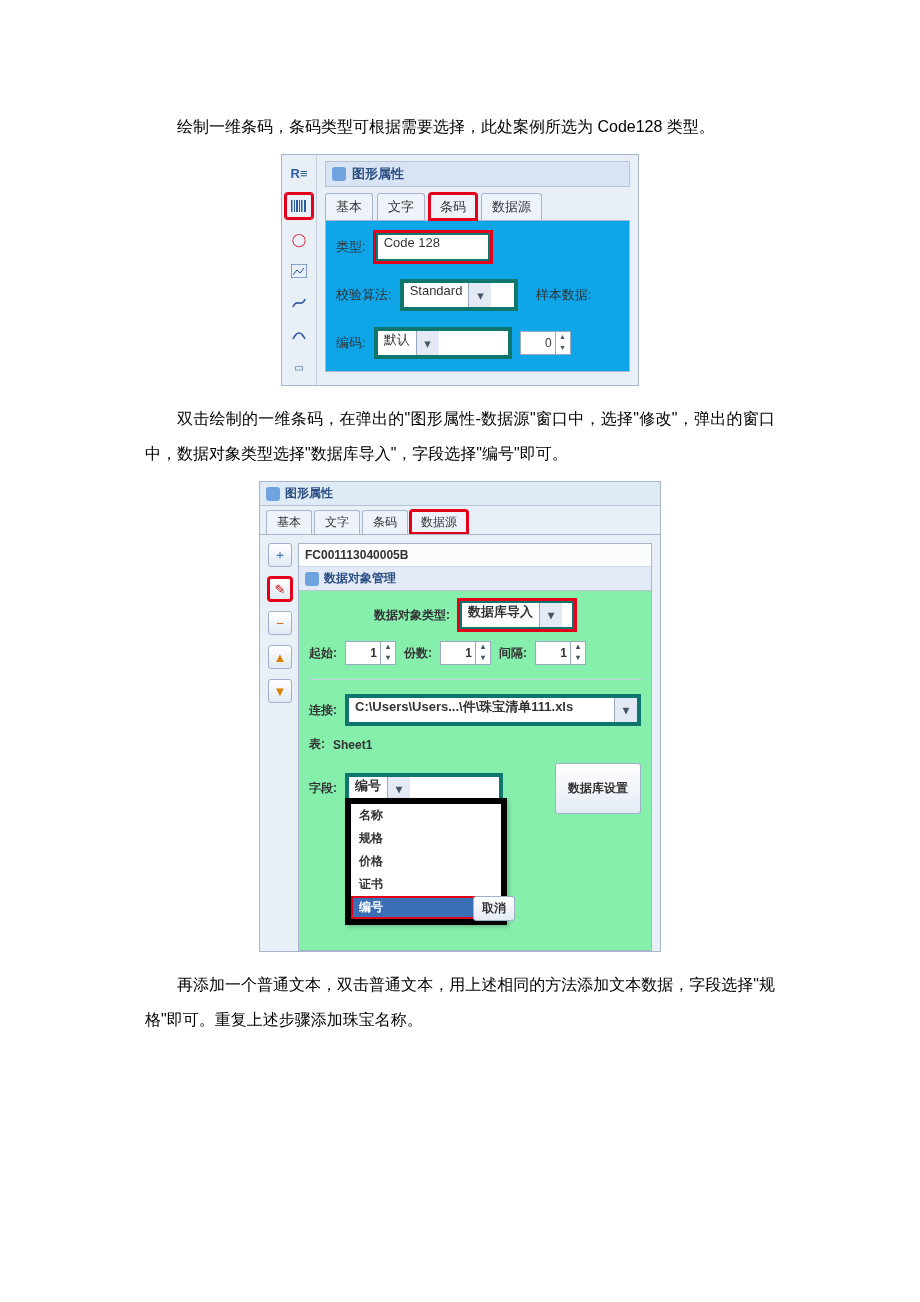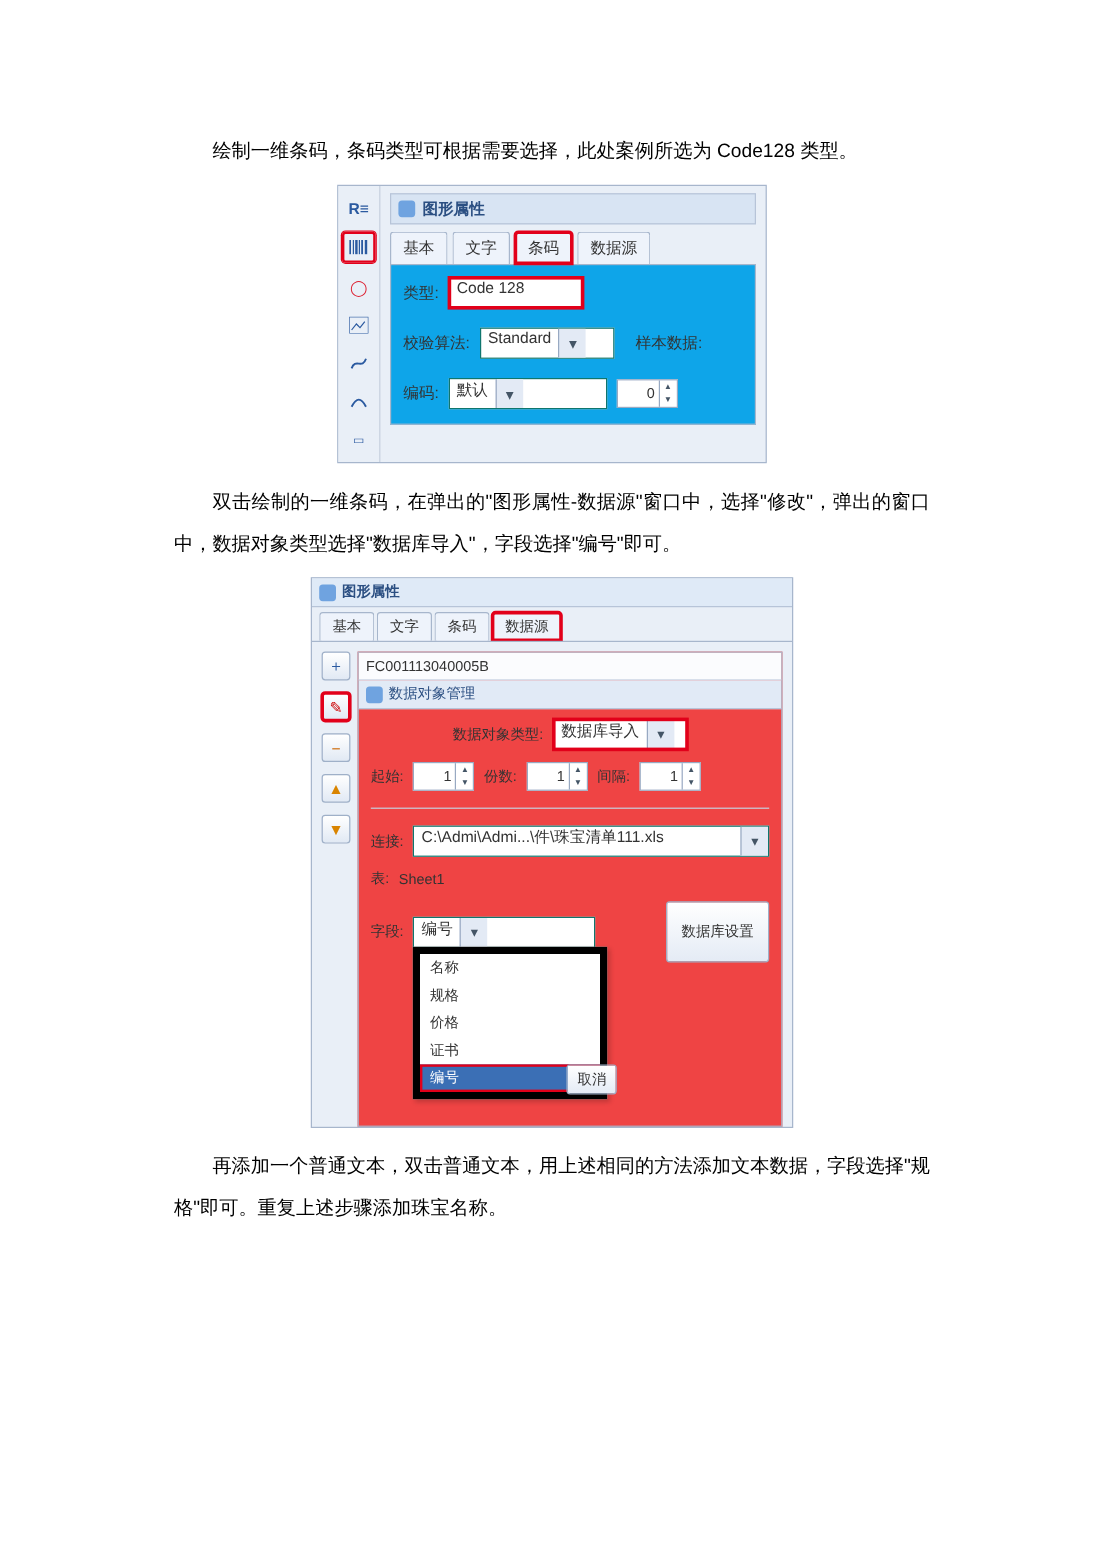--- a/index.html
+++ b/index.html
@@ -68,21 +68,21 @@
   .tab1.hl { outline:3px solid #e2001a; outline-offset:-2px; }
   .s1-panel {
     border:1px solid #a7b6cc; background:#0ea5e9;
     padding:10px 10px 12px 10px;
     display:flex; flex-direction:column; gap:16px;
   }
   .row { display:flex; align-items:center; gap:8px; }
   .lbl { color:#333; }
   .combo {
     display:flex; align-items:center;
-    border:1px solid #0f766e; background:#fff;
+    border:4px solid #0f766e; background:#fff;
     height:24px;
   }
   .combo input, .combo .cval {
     border:none; background:transparent; padding:0 6px;
     height:100%; font-size:13px; color:#333;
   }
   .combo .dd {
     width:22px; height:100%; border-left:1px solid #98a9c2;
     display:flex;align-items:center;justify-content:center;
     background:#e3eaf5; color:#456;
@@ -123,22 +123,22 @@
   .s2-objrow { display:flex; gap:6px; }
   .minibtns { display:flex; flex-direction:column; gap:10px; align-items:center; }
   .minibtn {
     width:22px;height:22px;border:1px solid #9fb0c8;
     background:linear-gradient(#fff,#e1e9f4);
     border-radius:3px; display:flex;align-items:center;justify-content:center;
     font-size:13px; color:#2b5aa0;
   }
   .minibtn.hl { outline:3px solid #e2001a; outline-offset:-2px; color:#c00;}
   .s2-inner {
-    flex:1; border:1px solid #a7b6cc; background:#ef4444;
-    display:flex; flex-direction:column;
+    flex:1; border:1px solid #a7b6cc; background:#86efac;
+    display:flex; flex-direction:column;font-weight:bold;
   }
   .s2-valuebar { padding:4px 6px; border-bottom:1px solid #cfd8e6; color:#333; background:#fbfcfe;}
   .s2-subtitle {
     background:#e1eaf6; border-bottom:1px solid #b7c4d8;
     padding:3px 6px; display:flex; align-items:center; gap:5px; color:#2b4f82;
   }
   .s2-form { padding:8px 10px; display:flex; flex-direction:column; gap:10px; }
   .s2-row { display:flex; align-items:center; gap:8px; flex-wrap:nowrap;}
   .s2-row .lbl { white-space:nowrap; }
   .btn {
@@ -306,21 +306,21 @@
                       <span class="arrows">
                         <div>▴</div>
                         <div>▾</div>
                       </span>
                     </div>
                 </div>
                 <div class="divider"></div>
                 <div class="s2-row">
                   <span class="lbl">连接:</span>
                   <div class="combo" style="flex:1;">
-                    <span class="cval" style="flex:1; overflow:hidden;text-overflow:ellipsis;white-space:nowrap;">C:\Admi\Admi...\件\珠宝清单111.xls</span>
+                    <span class="cval" style="flex:1; overflow:hidden;text-overflow:ellipsis;white-space:nowrap;">C:\Users\Users...\件\珠宝清单111.xls</span>
                     <span class="dd">▾</span>
                   </div>
                 </div>
                 <div class="s2-row">
                   <span class="lbl">表:</span>
                   <span>Sheet1</span>
                 </div>
                 <div class="s2-row" style="position:relative;">
                   <span class="lbl">字段:</span>
                   <div class="fieldwrap">

